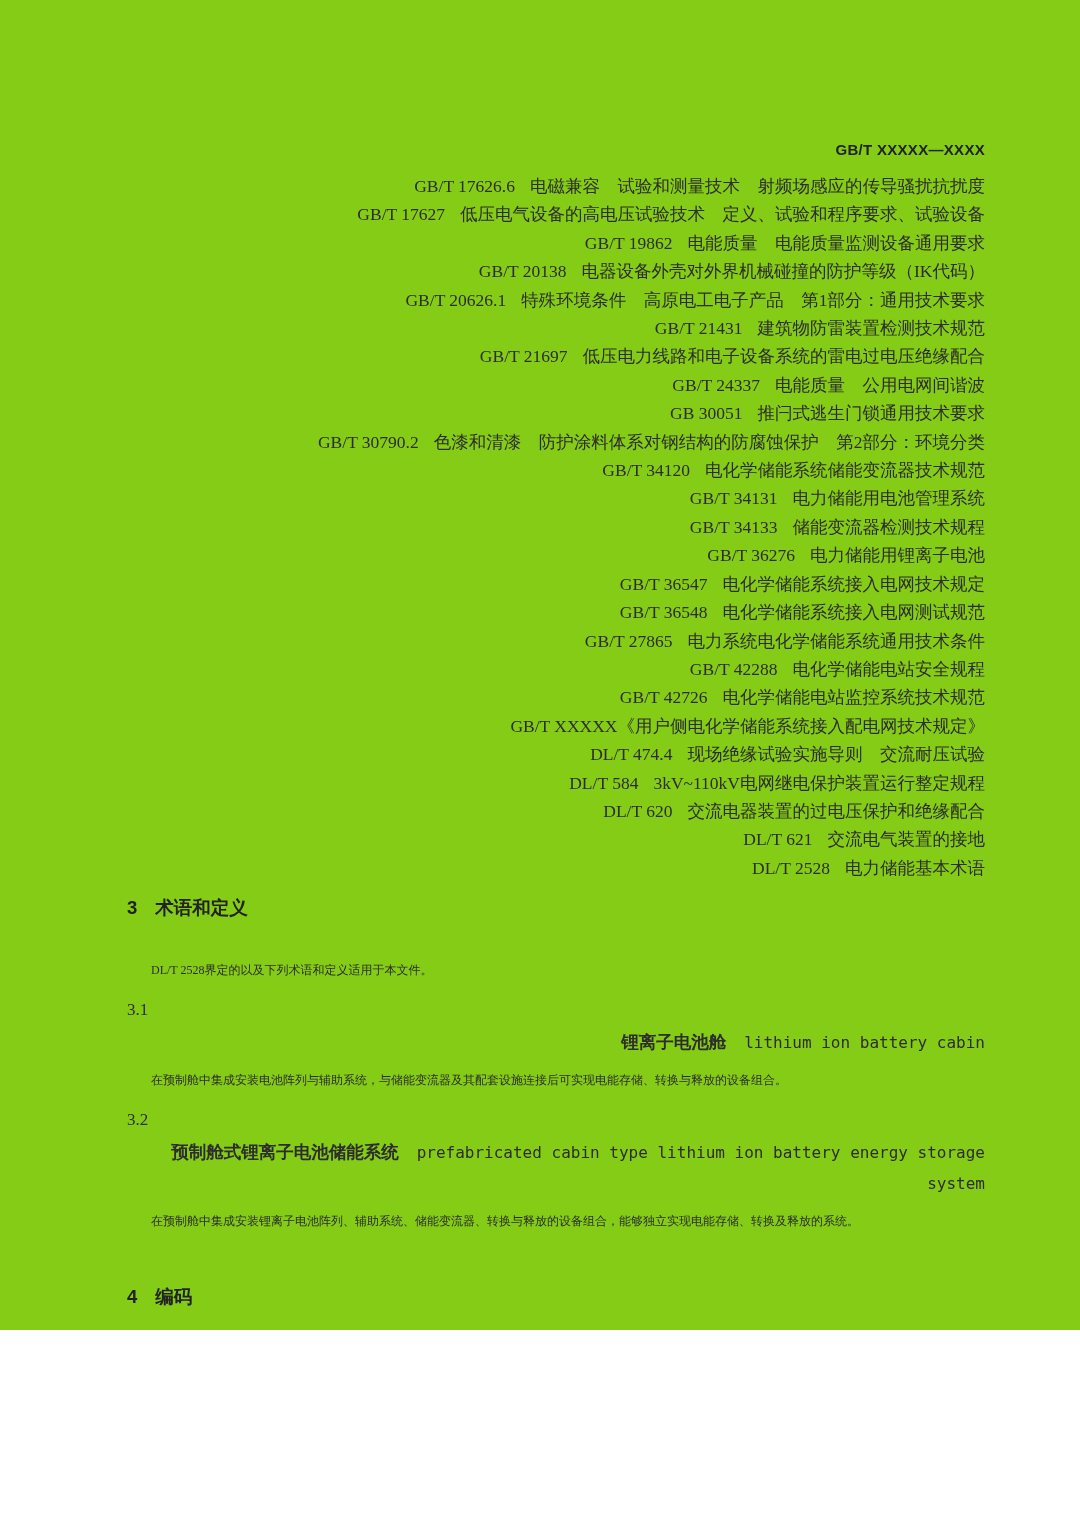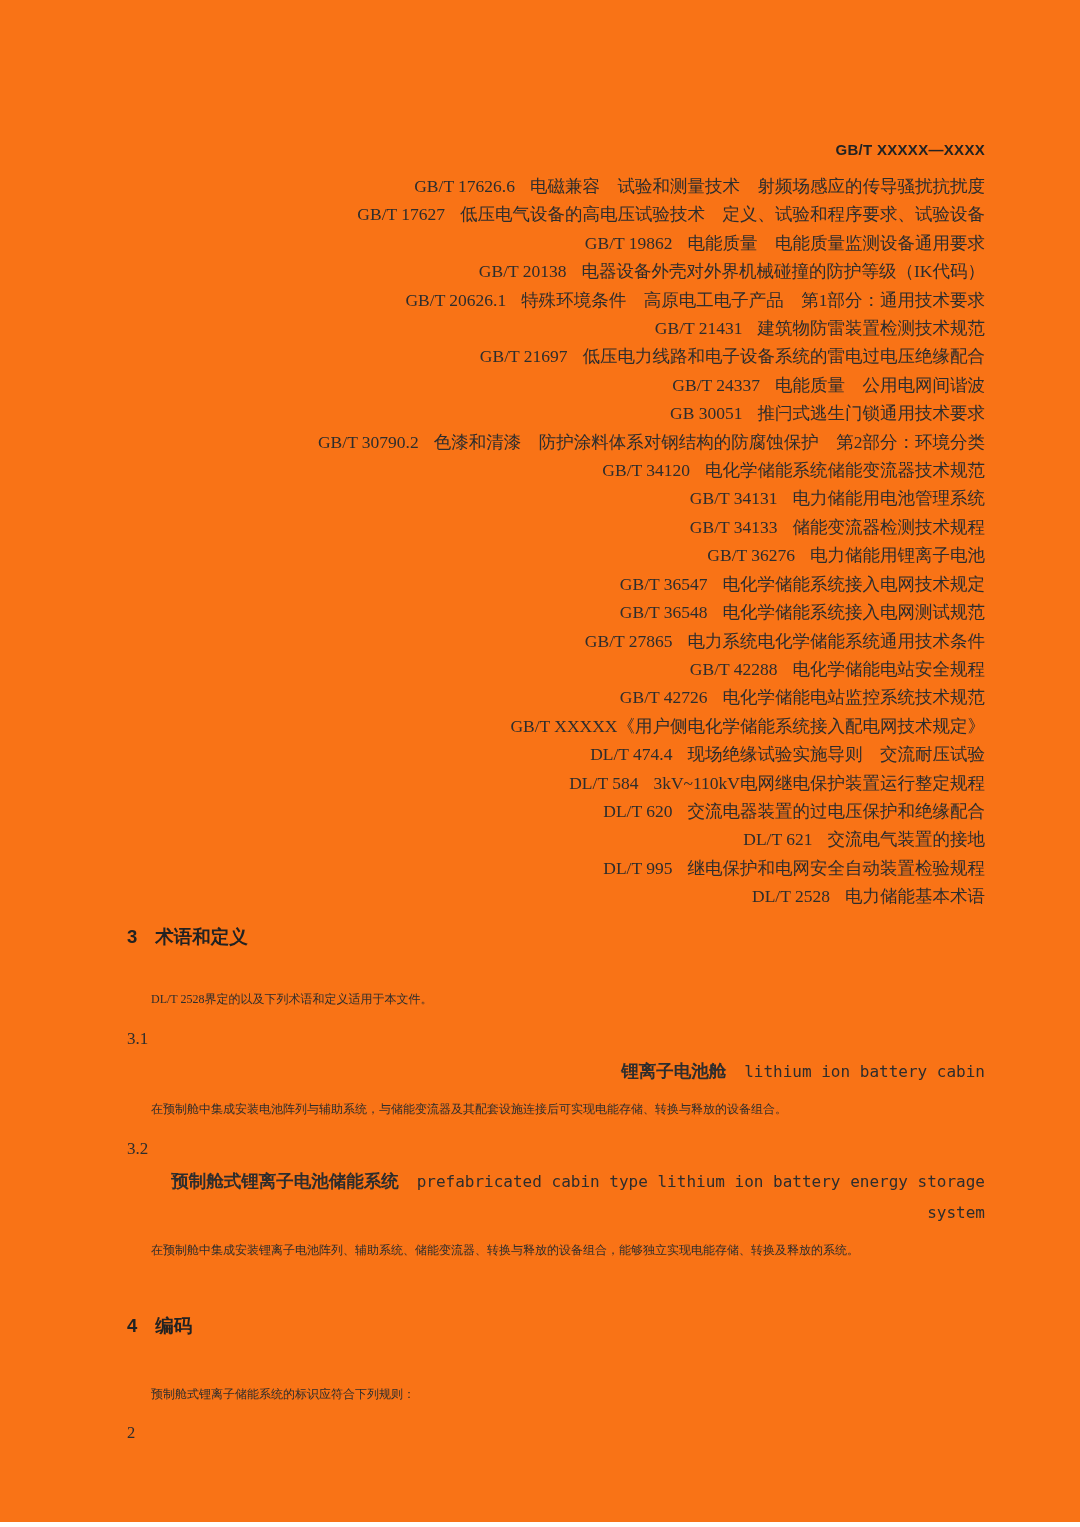--- a/index.html
+++ b/index.html
@@ -1,19 +1,19 @@
 <!DOCTYPE html>
 <html><head>
 <meta charset="utf-8">
 <style>
   html,body{margin:0;padding:0;background:#ffffff;}
   .page{
     position:relative;
-    width:1080px;height:1522px;
-    background:#f97316;
+    width:1080px;height:1330px;
+    background:#84cc16;
     color:#2d2d2d;
     font-family:"Liberation Serif","DejaVu Serif",serif;
     overflow:hidden;
   }
   .content{padding:0 95px 0 127px;}
   .doc-header{
     padding-top:141px;
     text-align:right;
     font-family:"Liberation Sans","DejaVu Sans",sans-serif;
     font-weight:bold;
@@ -85,21 +85,20 @@
       <div class="ref-item"><span class="ref-code">GB/T 36547</span><span class="ref-title">电化学储能系统接入电网技术规定</span></div>
       <div class="ref-item"><span class="ref-code">GB/T 36548</span><span class="ref-title">电化学储能系统接入电网测试规范</span></div>
       <div class="ref-item"><span class="ref-code">GB/T 27865</span><span class="ref-title">电力系统电化学储能系统通用技术条件</span></div>
       <div class="ref-item"><span class="ref-code">GB/T 42288</span><span class="ref-title">电化学储能电站安全规程</span></div>
       <div class="ref-item"><span class="ref-code">GB/T 42726</span><span class="ref-title">电化学储能电站监控系统技术规范</span></div>
       <div class="ref-item tight"><span class="ref-code">GB/T XXXXX</span><span class="ref-title">《用户侧电化学储能系统接入配电网技术规定》</span></div>
       <div class="ref-item"><span class="ref-code">DL/T 474.4</span><span class="ref-title">现场绝缘试验实施导则　交流耐压试验</span></div>
       <div class="ref-item"><span class="ref-code">DL/T 584</span><span class="ref-title">3kV~110kV电网继电保护装置运行整定规程</span></div>
       <div class="ref-item"><span class="ref-code">DL/T 620</span><span class="ref-title">交流电器装置的过电压保护和绝缘配合</span></div>
       <div class="ref-item"><span class="ref-code">DL/T 621</span><span class="ref-title">交流电气装置的接地</span></div>
-      <div class="ref-item"><span class="ref-code">DL/T 995</span><span class="ref-title">继电保护和电网安全自动装置检验规程</span></div>
       <div class="ref-item"><span class="ref-code">DL/T 2528</span><span class="ref-title">电力储能基本术语</span></div>
     </div>
 
     <div class="sec-heading"><span>3</span><span class="h-gap"></span><span>术语和定义</span></div>
 
     <p class="para intro3">DL/T 2528界定的以及下列术语和定义适用于本文件。</p>
 
     <div class="entry-num">3.1</div>
     <div class="term-line"><span class="term-zh">锂离子电池舱</span><span class="term-en">lithium ion battery cabin</span></div>
     <p class="para def">在预制舱中集成安装电池阵列与辅助系统，与储能变流器及其配套设施连接后可实现电能存储、转换与释放的设备组合。</p>

